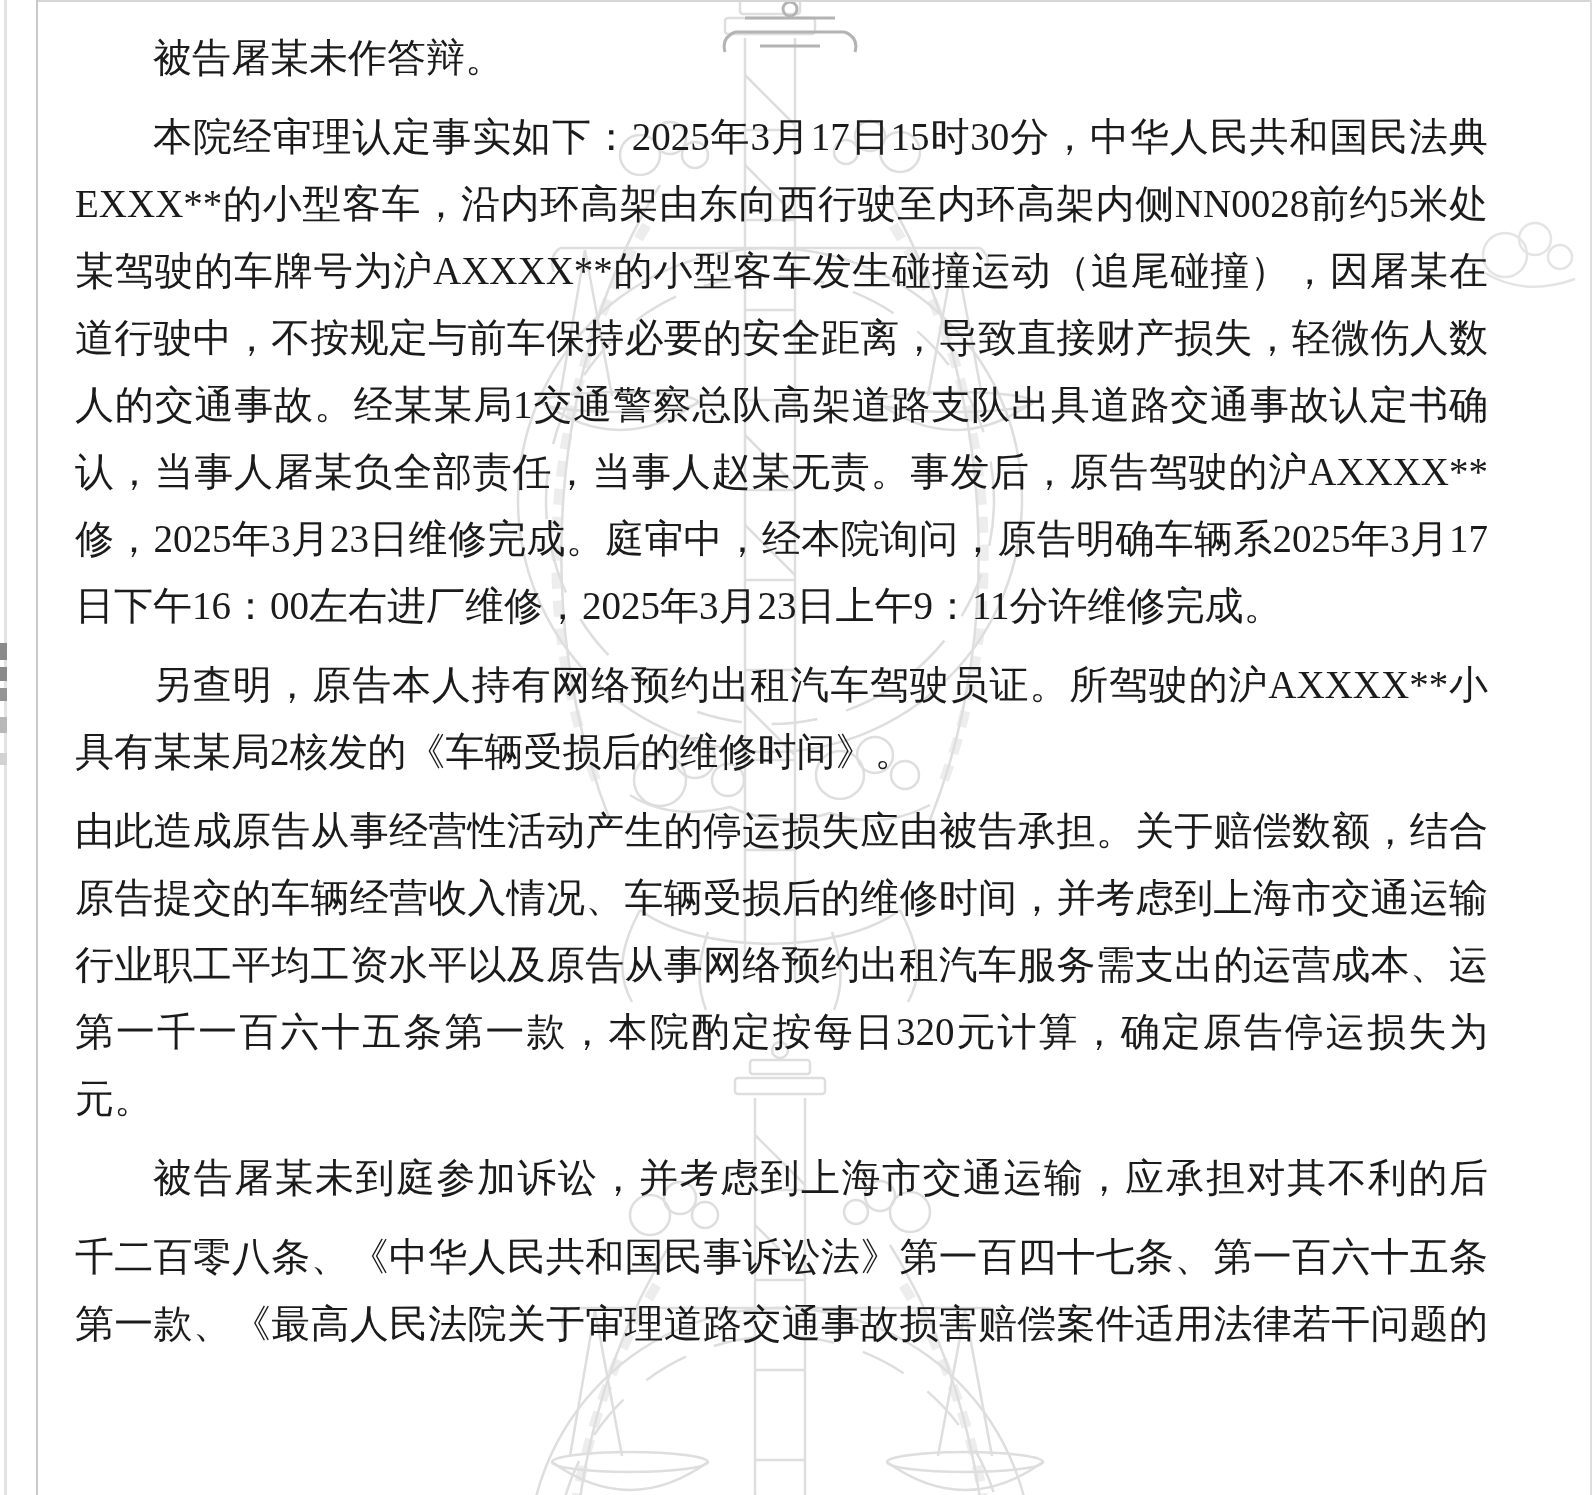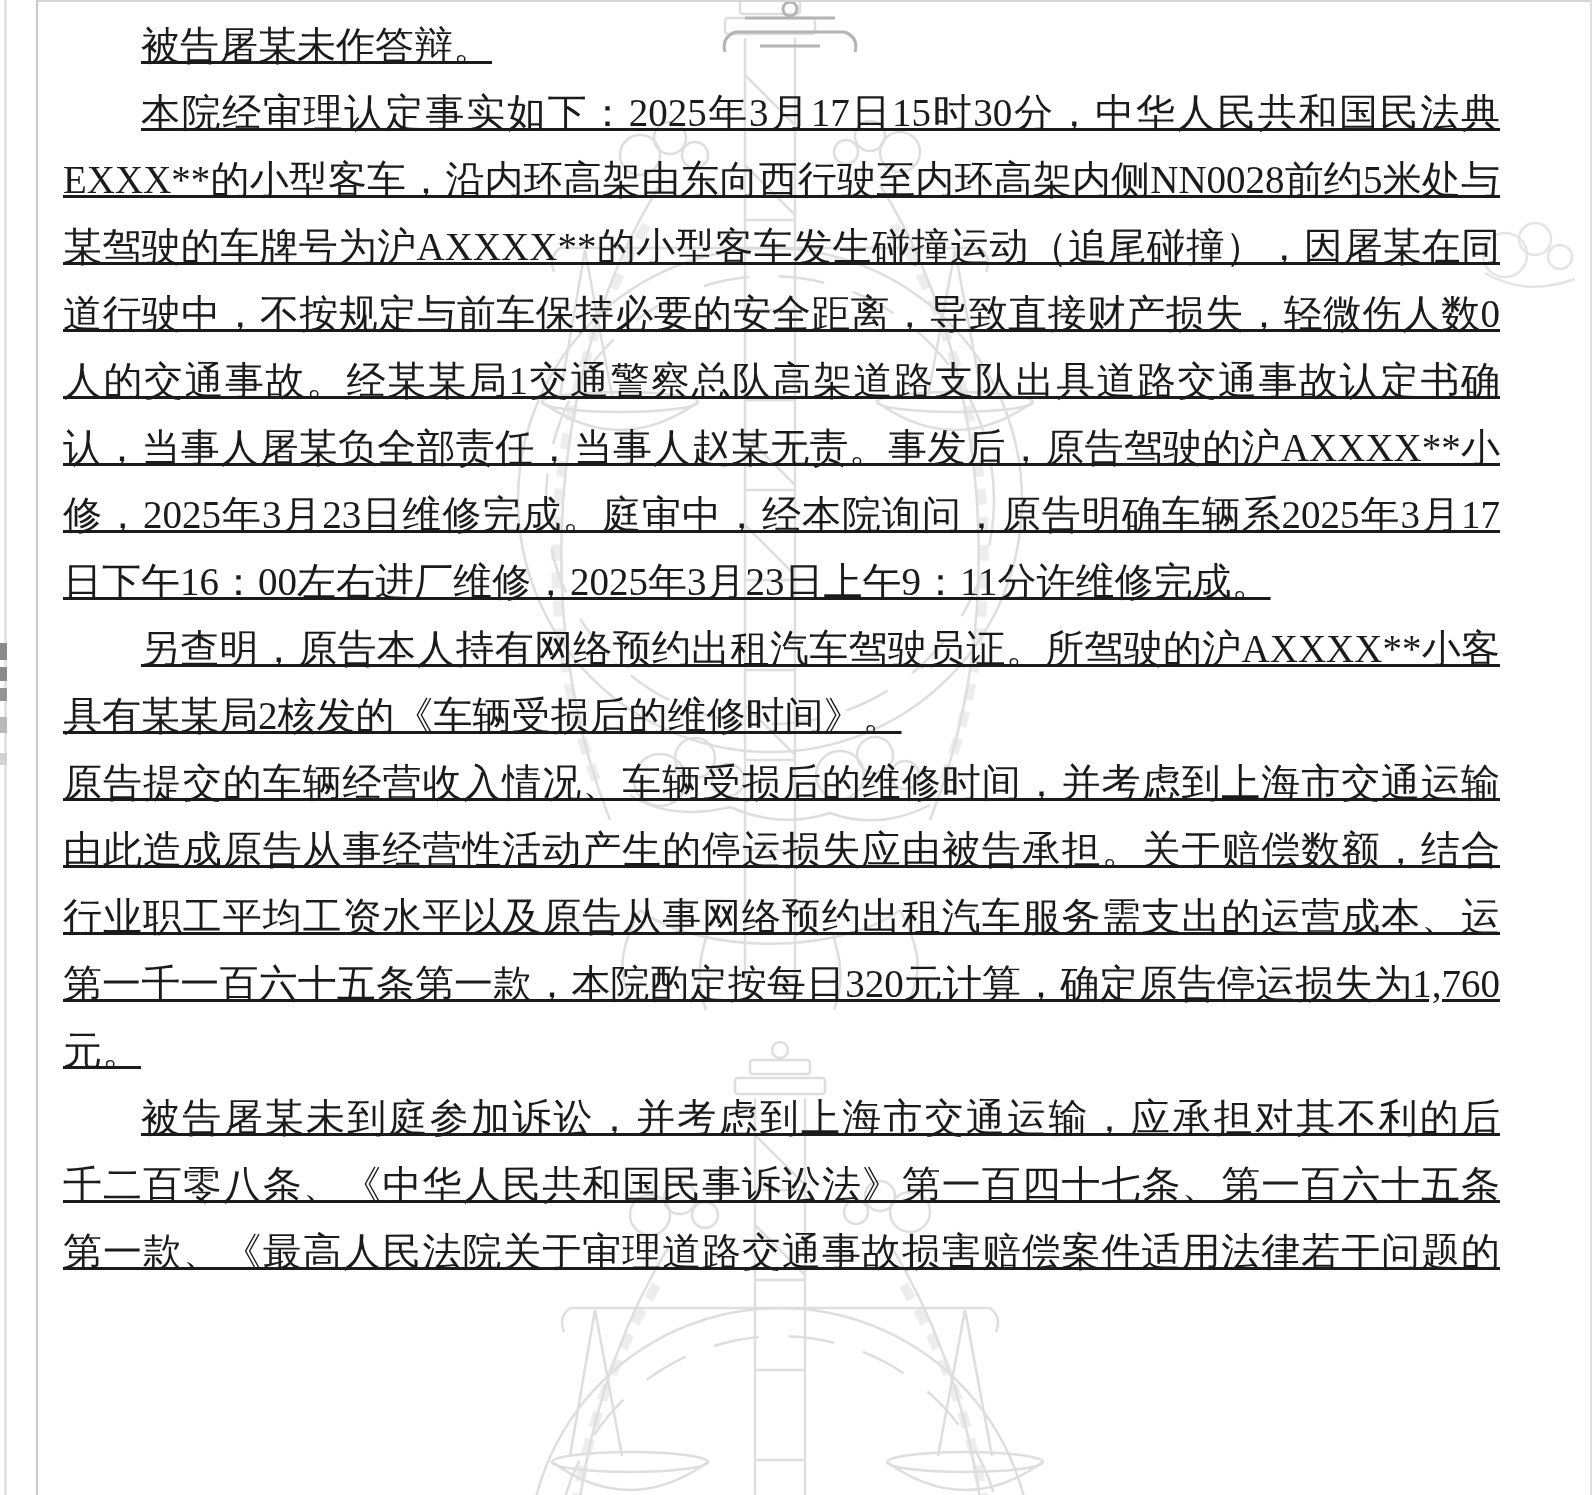--- a/index.html
+++ b/index.html
@@ -19,21 +19,21 @@
   .m3{top:688px;height:13px;background:#949494;}
   .m4{top:717px;height:16px;background:#b8b8b8;}
   .m5{top:753px;height:12px;background:#d2d2d2;}
   
   .watermark{position:absolute;left:0;top:0;width:1595px;height:1495px;pointer-events:none;}
   
   .doc{
     position:absolute;left:63px;top:12px;width:1437px;
     font-size:39px;line-height:67px;color:#1b1b1b;
   }
-  .para{margin:0;text-decoration:underline;}
+  .para{margin:12px;}
   .line{height:67px;overflow:hidden;text-align:justify;}
   .fill{text-align-last:justify;}
   .indent{text-indent:2em;}
 </style>
 </head>
 <body>
 
 <svg class="watermark" width="1595" height="1495" viewBox="0 0 1595 1495" xmlns="http://www.w3.org/2000/svg">
   <defs>
     <g id="embdef" stroke="#dedede" stroke-width="2.5" fill="none">
@@ -132,22 +132,22 @@
     <div class="line fill">修，2025年3月23日维修完成。庭审中，经本院询问，原告明确车辆系2025年3月17</div>
     <div class="line">日下午16：00左右进厂维修，2025年3月23日上午9：11分许维修完成。</div>
   </div>
 
   <div class="para">
     <div class="line indent fill">另查明，原告本人持有网络预约出租汽车驾驶员证。所驾驶的沪AXXXX**小客车</div>
     <div class="line">具有某某局2核发的《车辆受损后的维修时间》。</div>
   </div>
 
   <div class="para">
+    <div class="line fill">由此造成原告从事经营性活动产生的停运损失应由被告承担。关于赔偿数额，结合</div>
     <div class="line fill">原告提交的车辆经营收入情况、车辆受损后的维修时间，并考虑到上海市交通运输</div>
-    <div class="line fill">由此造成原告从事经营性活动产生的停运损失应由被告承担。关于赔偿数额，结合</div>
     <div class="line fill">行业职工平均工资水平以及原告从事网络预约出租汽车服务需支出的运营成本、运</div>
     <div class="line fill">第一千一百六十五条第一款，本院酌定按每日320元计算，确定原告停运损失为1,760</div>
     <div class="line">元。</div>
   </div>
 
   <div class="para">
     <div class="line indent">被告屠某未到庭参加诉讼，并考虑到上海市交通运输，应承担对其不利的后果。</div>
   </div>
 
   <div class="para">

